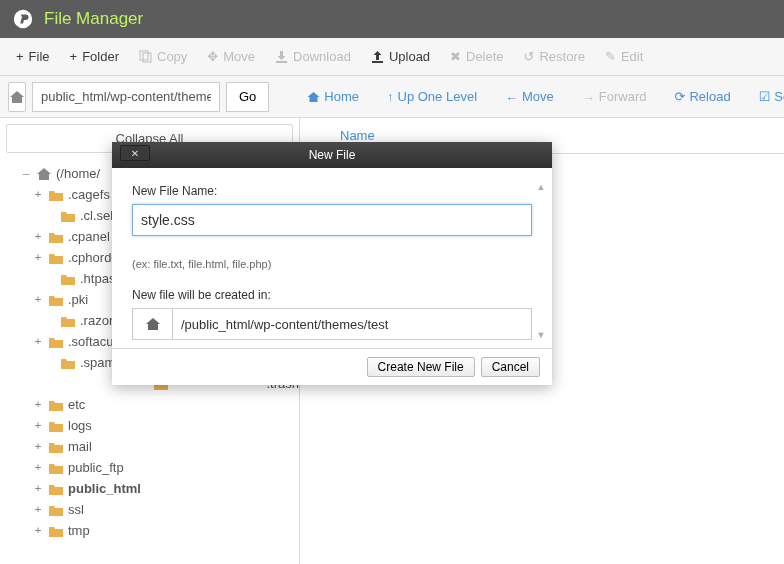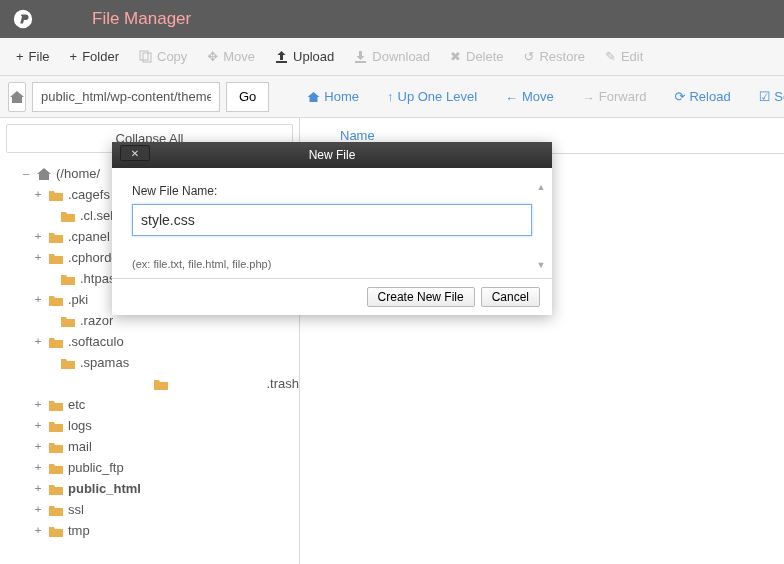--- a/index.html
+++ b/index.html
@@ -1,17 +1,17 @@
 <!DOCTYPE html>
 <html><head>
 <meta charset="utf-8">
 <style>
 * { box-sizing: border-box; margin: 0; padding: 0; }
 body { font-family: Arial, Helvetica, sans-serif; font-size: 13px; background: #fff; color: #555; width: 784px; height: 564px; overflow: hidden; position: relative; }
-.header { background: #5c5c5c; color: #fca5a5; height: 38px; display: flex; align-items: center; padding: 0 12px; gap: 48px; }
+.header { background: #5c5c5c; color: #bef264; height: 38px; display: flex; align-items: center; padding: 0 12px; }
 .header .cplogo { width: 22px; height: 22px; margin-right: 10px; }
 .header .title { font-size: 17px; font-weight: 400; }
 .toolbar { background: #f6f6f6; border-bottom: 1px solid #d9d9d9; height: 38px; display: flex; align-items: center; padding: 0 6px; }
 .tbtn { color: #6a6a6a; padding: 6px 10px; font-size: 13px; cursor: pointer; display: flex; align-items: center; gap: 5px; }
 .tbtn.disabled { color: #bdbdbd; }
 .tbtn.dark { color: #3c3c3c; }
 .navrow { background: #f6f6f6; border-bottom: 1px solid #d9d9d9; height: 42px; display: flex; align-items: center; padding: 0 8px; gap: 6px; }
 .iconbtn { width: 34px; height: 30px; border: 1px solid #ccc; background: #fff; display: flex; align-items: center; justify-content: center; border-radius: 2px; cursor: pointer; color: #666; }
 .pathbox { height: 30px; border: 1px solid #ccc; padding: 0 8px; width: 188px; font-size: 13px; color: #555; }
 .gobtn { height: 30px; border: 1px solid #ccc; background: #fff; padding: 0 12px; font-size: 13px; cursor: pointer; }
@@ -70,33 +70,33 @@
       <svg width="13" height="13">
         <rect x="1" y="1" width="8" height="9" fill="none" stroke="#bdbdbd"></rect>
         <rect x="4" y="3" width="8" height="9" fill="none" stroke="#bdbdbd"></rect>
       </svg>
       <span>Copy</span>
     </div>
   <div class="tbtn disabled">
       <span>✥</span>
       <span>Move</span>
     </div>
+  <div class="tbtn disabled">
+      <svg width="13" height="13">
+        <path d="M6.5 10l-4-4H5V1h3v5h2.5z" fill="#bdbdbd"></path>
+        <rect x="1" y="11" width="11" height="2" fill="#bdbdbd"></rect>
+      </svg>
+      <span>Download</span>
+    </div>
   <div class="tbtn dark">
       <svg width="13" height="13">
         <path d="M6.5 1l4 4H8v5H5V5H2.5z" fill="#3c3c3c"></path>
         <rect x="1" y="11" width="11" height="2" fill="#3c3c3c"></rect>
       </svg>
       <span>Upload</span>
-    </div>
-  <div class="tbtn disabled">
-      <svg width="13" height="13">
-        <path d="M6.5 10l-4-4H5V1h3v5h2.5z" fill="#bdbdbd"></path>
-        <rect x="1" y="11" width="11" height="2" fill="#bdbdbd"></rect>
-      </svg>
-      <span>Download</span>
     </div>
   <div class="tbtn disabled">
       <span>✖</span>
       <span>Delete</span>
     </div>
   <div class="tbtn disabled">
       <span>↺</span>
       <span>Restore</span>
     </div>
   <div class="tbtn disabled">
@@ -286,20 +286,31 @@
   <div class="titlebar">
     <div class="closex">
         <span>✕</span>
       </div>
     <div class="titlebar-text">New File</div>
   </div>
   <div class="modal-body">
     <div class="formlabel">New File Name:</div>
     <input class="textinput" value="style.css" style="">
     <div class="hint">(ex: file.txt, file.html, file.php)</div>
+    <div class="section2">
+      <div class="formlabel">New file will be created in:</div>
+      <div class="pathrow">
+        <div class="homebtn">
+            <svg width="16" height="14">
+              <path d="M8 1l7 6h-2v6H3V7H1z" fill="#666"></path>
+            </svg>
+          </div>
+        <input class="pathinput" value="/public_html/wp-content/themes/test" style="">
+      </div>
+    </div>
     <div class="scrollhint">
         <span>▲</span>
         <span>▼</span>
       </div>
   </div>
   <div class="modal-footer">
     <button class="mbtn">Create New File</button>
     <button class="mbtn">Cancel</button>
   </div>
 </div>

